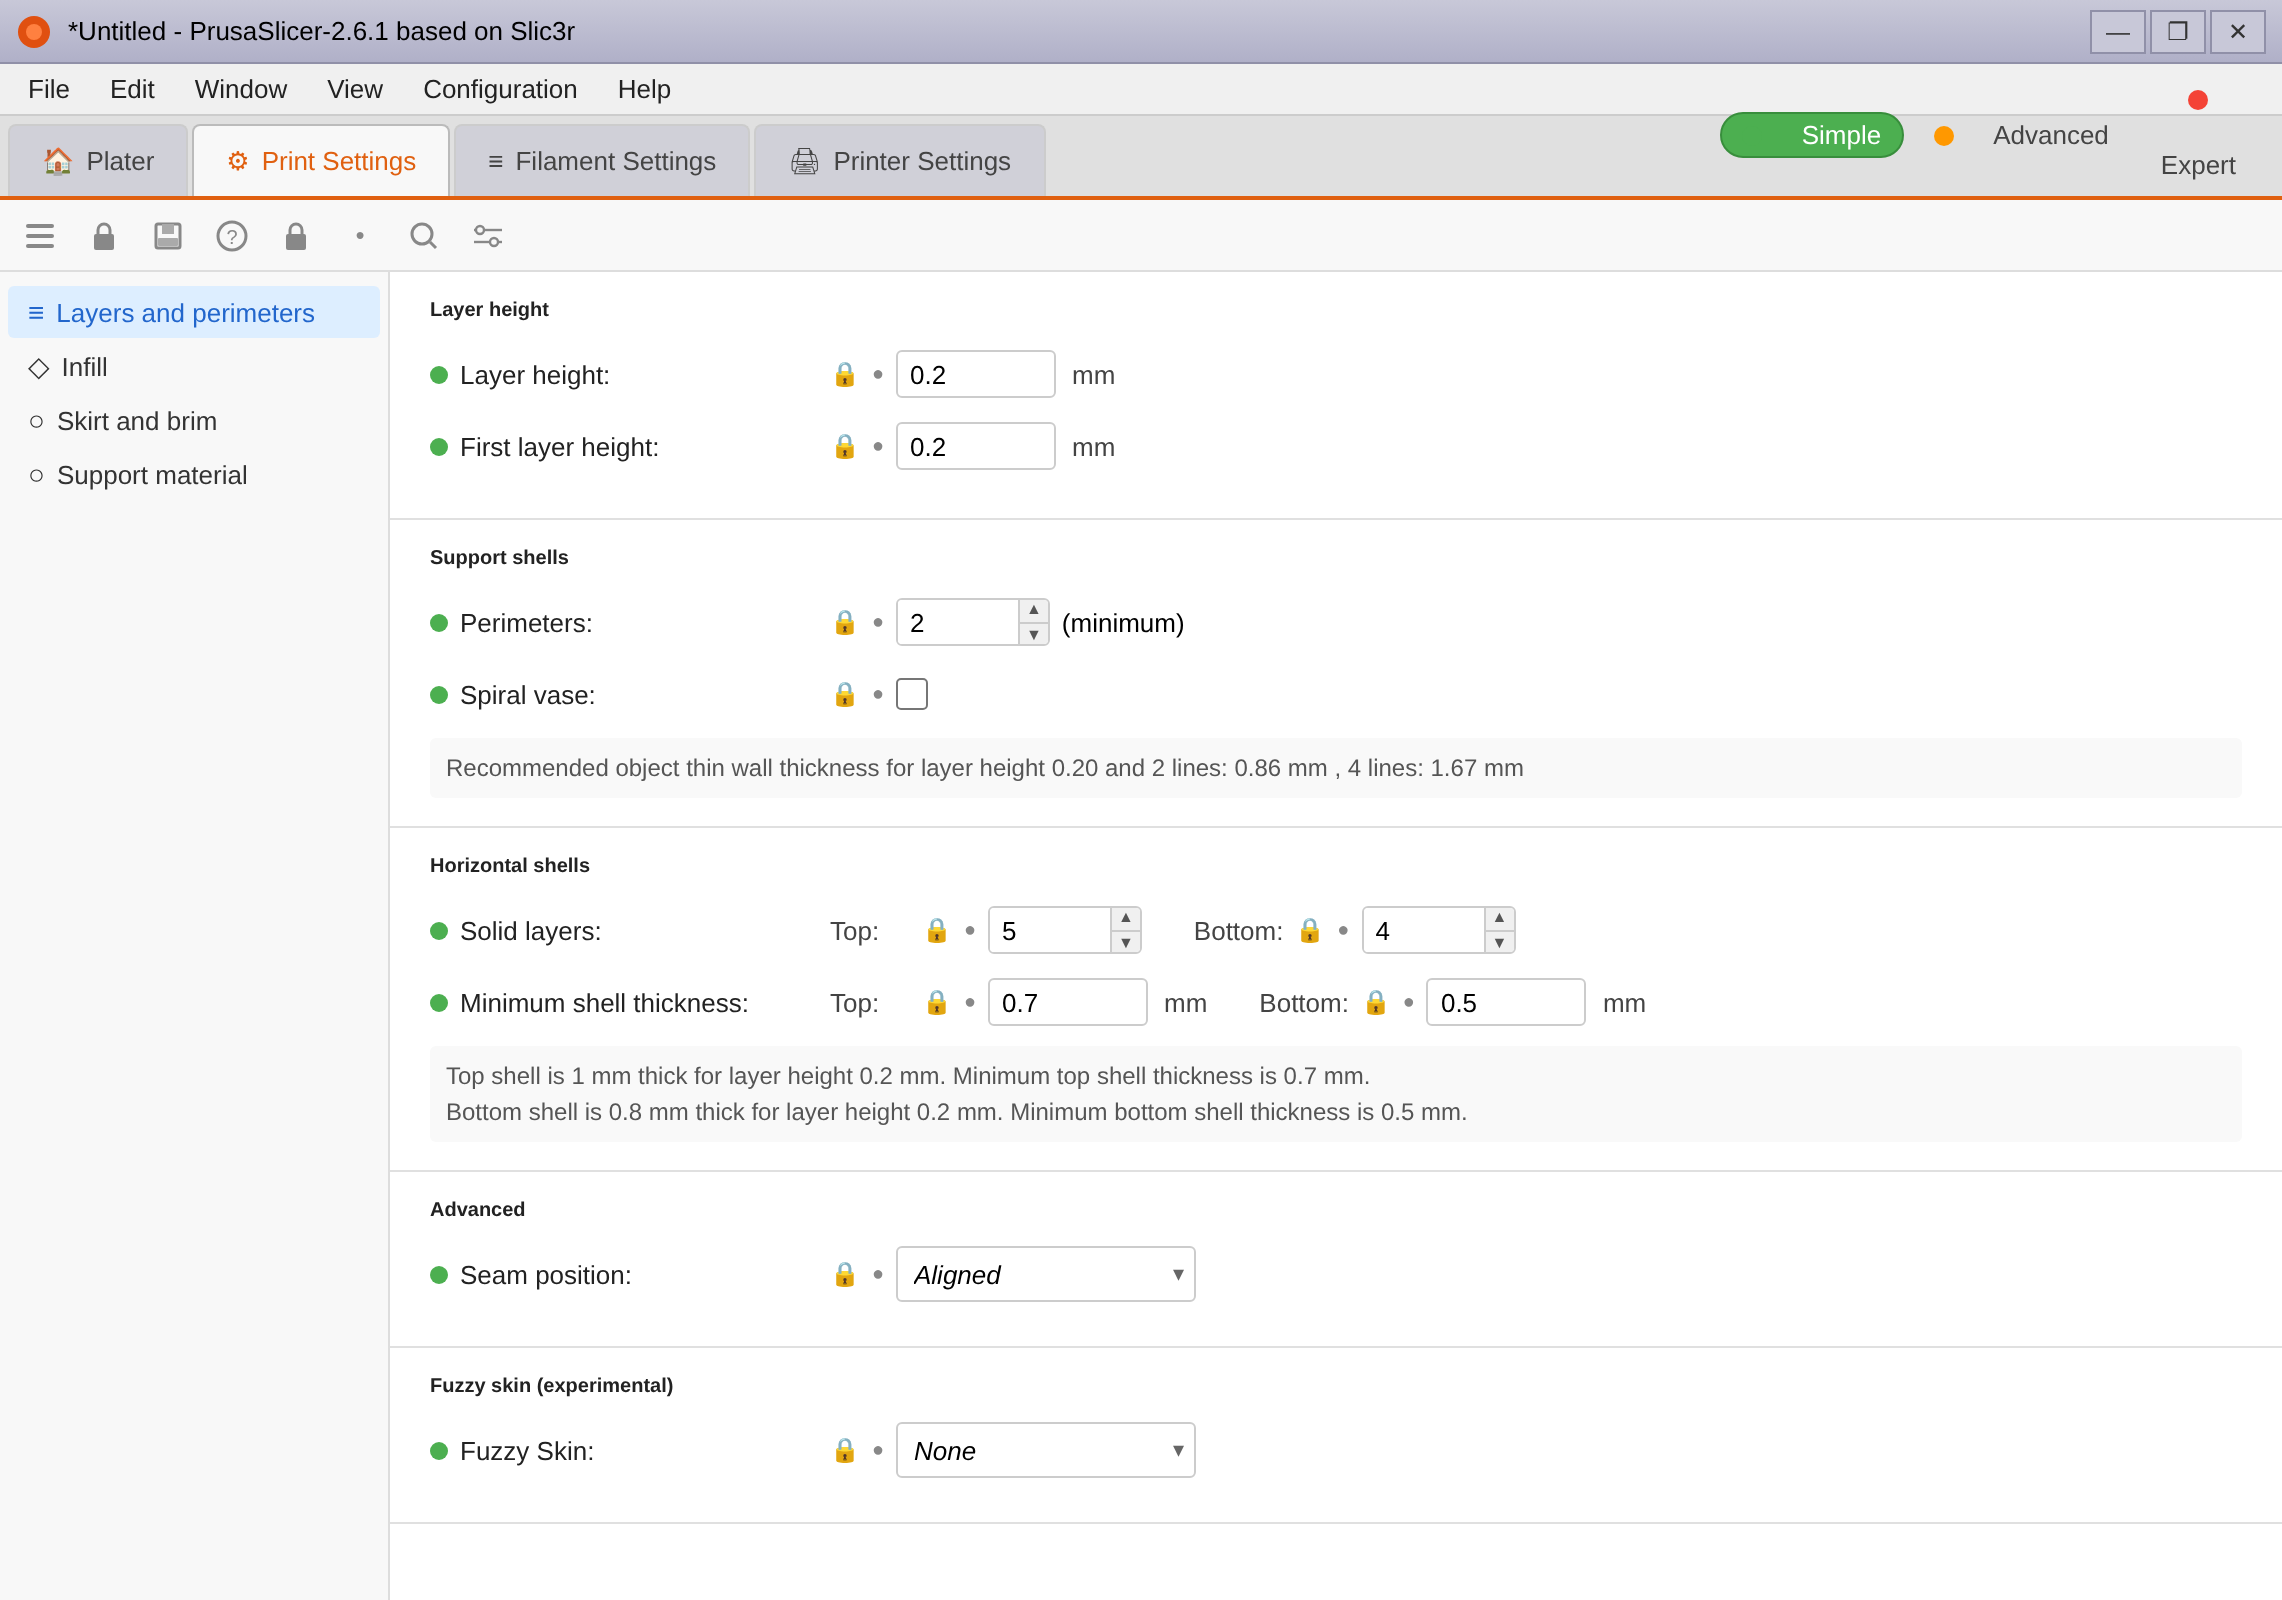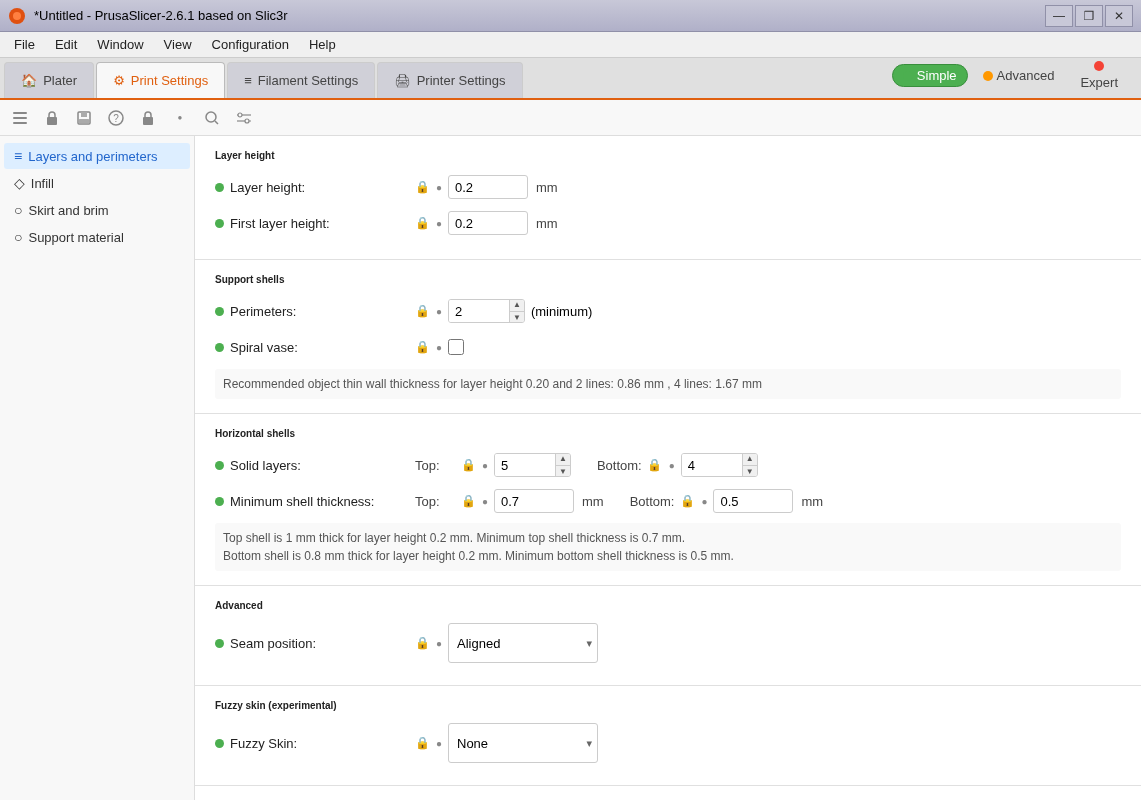--- a/index.html
+++ b/index.html
@@ -79,21 +79,21 @@
     .mode-buttons {
       display: flex;
       align-items: center;
       gap: 4px;
       padding-bottom: 4px;
       padding-right: 8px;
     }
     .mode-btn {
       display: flex;
       align-items: center;
-      gap: 4px;
+      gap: 20px;
       padding: 3px 10px;
       border-radius: 12px;
       border: 1px solid transparent;
       cursor: pointer;
       font-size: 13px;
       font-weight: 500;
     }
     .mode-btn.simple { background: #4caf50; color: white; border-color: #388e3c; }
     .mode-btn.advanced { color: #444; background: transparent; border-color: transparent; }
     .mode-btn.expert { color: #444; background: transparent; border-color: transparent; flex-direction: column; }
@@ -277,26 +277,27 @@
       display: flex;
       align-items: center;
       gap: 6px;
     }
     .select-dropdown {
       border: 1px solid #ccc;
       border-radius: 3px;
       padding: 2px 24px 2px 8px;
       font-size: 13px;
       background: white;
-      height: 40px;
+      height: 28px;
       appearance: none;
       -webkit-appearance: none;
       cursor: pointer;
       min-width: 150px;
       position: relative;
+      font-style: italic;
     }
     .select-wrap {
       position: relative;
       display: inline-block;
     }
     .select-wrap::after {
       content: '▾';
       position: absolute;
       right: 6px;
       top: 50%;

